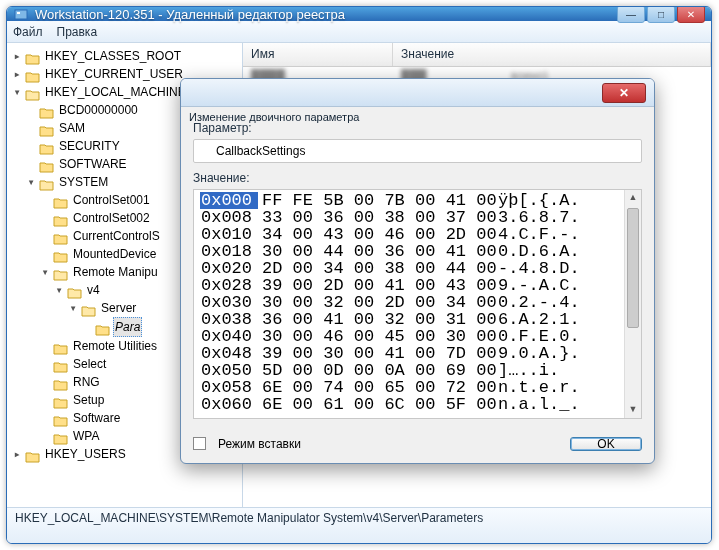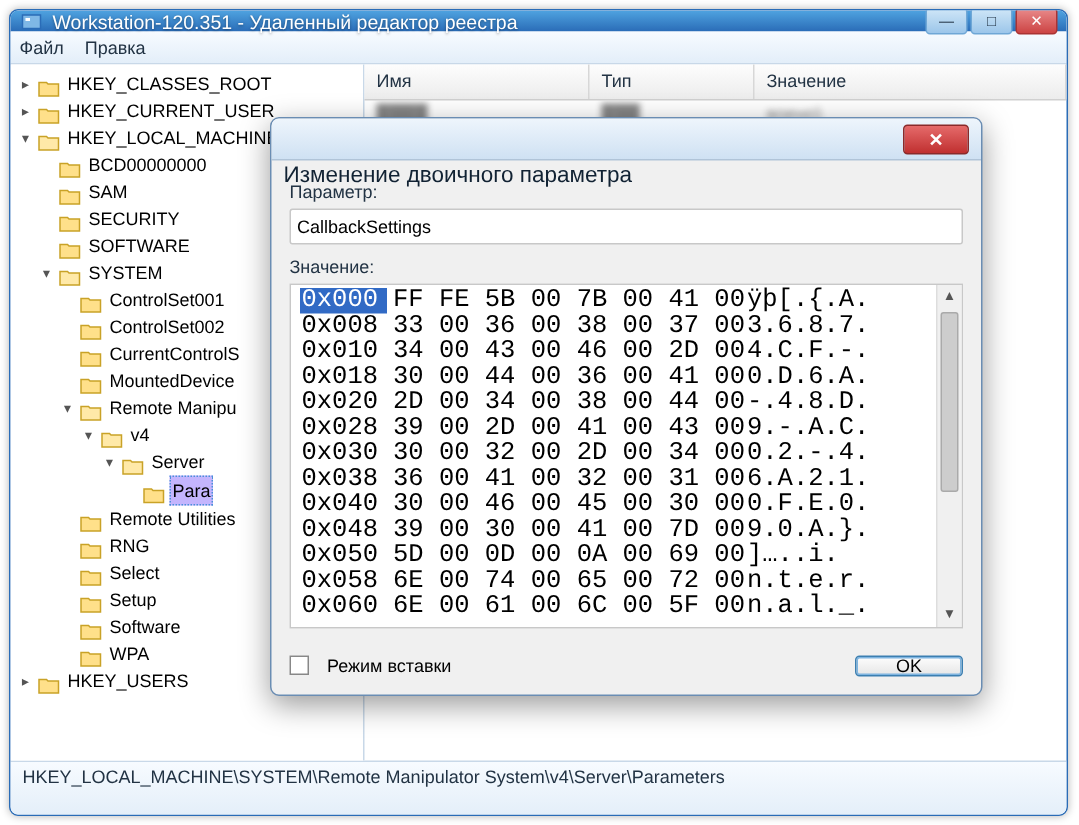--- a/index.html
+++ b/index.html
@@ -15,36 +15,36 @@
 .content { display: flex; height: calc(100% - 28px - 22px - 22px); }
 .tree { width: 236px; border-right: 1px solid #c8d8e8; overflow: auto; background: #fff; padding: 4px 2px; }
 .tree ul { list-style: none; padding-left: 14px; }
 .tree > ul { padding-left: 2px; }
 .tree li { white-space: nowrap; line-height: 18px; }
 .tree .row { display: flex; align-items: center; gap: 2px; }
 .tree .tw { width: 12px; text-align: center; color: #555; cursor: pointer; font-family: monospace; }
 .tree .fld { width: 16px; height: 14px; display: inline-block; }
 .tree .fld svg { vertical-align: middle; }
 .tree .lbl { padding: 0 2px; }
-.tree .sel > .row .lbl { background: #c4b5fd; border: 1px dotted #4a90d9; padding: 0 1px; }
+.tree .sel > .row .lbl { background: #e5e5e5; border: 1px dotted #4a90d9; padding: 0 1px; font-style: italic; }
 .listpane { flex: 1; display: flex; flex-direction: column; }
 .listhdr { height: 24px; background: linear-gradient(#fdfdfd,#ececec); border-bottom: 1px solid #d0d0d0; display: flex; }
 .listhdr .col { border-right: 1px solid #d7d7d7; padding: 4px 8px; color: #234; }
 .listbody { flex: 1; position: relative; overflow: hidden; }
 .blurrow { display: flex; height: 18px; align-items: center; filter: blur(2px); opacity: 0.6; }
 .blurrow .c { padding: 0 8px; color: #333; }
 .statusbar { height: 38px; background: linear-gradient(#f7fbff,#e3eef9); border-top: 1px solid #c8d8e8; padding: 3px 8px; color: #234; }
 
 .dialog { position: absolute; left: 180px; top: 78px; width: 475px; background: #f0f0f0; border: 1px solid #6a8db3; border-radius: 6px; box-shadow: 0 6px 20px rgba(0,0,0,0.4); overflow: hidden; }
 .dlg-title { height: 28px; background: linear-gradient(#eef5fc,#cfe1f3); display: flex; align-items: center; padding: 0 8px; border-bottom: 1px solid #b0c4d8; }
-.dlg-title .t { flex: 1; color: #123; font-size: 15px; margin-top: 48px; }
+.dlg-title .t { flex: 1; color: #123; font-size: 11px; margin-top: 48px; }
 .dlg-close { width: 44px; height: 20px; background: linear-gradient(#e56a6a,#c03030); border: 1px solid #8a2a2a; border-radius: 3px; color: #fff; display: flex; align-items: center; justify-content: center; font-weight: bold; }
 .dlg-body { padding: 10px 12px; }
 .dlg-lbl { color: #234; margin: 4px 0; }
-.dlg-ro { background: #fff; border: 1px solid #c8c8c8; padding: 4px 4px; border-radius: 2px; margin-bottom: 8px; }
+.dlg-ro { background: #fff; border: 1px solid #c8c8c8; padding: 4px 22px; border-radius: 2px; margin-bottom: 8px; }
 .hexwrap { border: 1px solid #c8c8c8; background: #fff; height: 230px; display: flex; }
 .hexarea { flex: 1; overflow: hidden; font-family: "Courier New", monospace; font-size: 17px; line-height: 17px; padding: 2px 6px; white-space: pre; }
 .hexsb { width: 17px; background: #f0f0f0; border-left: 1px solid #ddd; position: relative; }
 .hexsb .thumb { position: absolute; top: 18px; left: 2px; width: 12px; height: 120px; background: #cdcdcd; border: 1px solid #aaa; border-radius: 2px; }
 .hexsb .arr { position: absolute; left: 3px; width: 10px; height: 12px; font-size: 9px; text-align: center; color: #555; }
 .hexrow { display: flex; }
 .hexoff { width: 58px; text-align: right; padding-right: 6px; }
 .hexoff.sel { background: #316ac5; color: #fff; }
 .hexbytes { width: 230px; padding-left: 4px; }
 .hexascii { padding-left: 10px; }
@@ -237,30 +237,30 @@
                         </svg></span>
                       <span class="lbl">Remote Utilities</span>
                     </div>
                   </li>
                   <li class="">
                     <div class="row">
                       <span class="tw"></span>
                       <span class="fld"><svg width="16" height="14">
                           <path d="M1 3h5l1 1h7v8H1z" fill="#ffe08a" stroke="#c9a227"></path>
                         </svg></span>
+                      <span class="lbl">Select</span>
+                    </div>
+                  </li>
+                  <li class="">
+                    <div class="row">
+                      <span class="tw"></span>
+                      <span class="fld"><svg width="16" height="14">
+                          <path d="M1 3h5l1 1h7v8H1z" fill="#ffe08a" stroke="#c9a227"></path>
+                        </svg></span>
                       <span class="lbl">RNG</span>
-                    </div>
-                  </li>
-                  <li class="">
-                    <div class="row">
-                      <span class="tw"></span>
-                      <span class="fld"><svg width="16" height="14">
-                          <path d="M1 3h5l1 1h7v8H1z" fill="#ffe08a" stroke="#c9a227"></path>
-                        </svg></span>
-                      <span class="lbl">Select</span>
                     </div>
                   </li>
                   <li class="">
                     <div class="row">
                       <span class="tw"></span>
                       <span class="fld"><svg width="16" height="14">
                           <path d="M1 3h5l1 1h7v8H1z" fill="#ffe08a" stroke="#c9a227"></path>
                         </svg></span>
                       <span class="lbl">Setup</span>
                     </div>
@@ -294,21 +294,20 @@
                   <path d="M1 3h5l1 1h7v8H1z" fill="#ffe08a" stroke="#c9a227"></path>
                 </svg></span>
               <span class="lbl">HKEY_USERS</span>
             </div>
           </li>
         </ul>
       </div>
     <div class="listpane">
       <div class="listhdr">
         <div class="col" style="width:150px">Имя</div>
-        <div class="col" style="width:110px">Тип</div>
         <div class="col" style="flex:1">Значение</div>
       </div>
       <div class="listbody" id="listbody">
           <div class="blurrow">
             <div class="c" style="width:150px">████</div>
             <div class="c" style="width:110px">███</div>
             <div class="c" style="flex:1;filter:none;">воено)</div>
           </div>
           <div class="blurrow">
             <div class="c" style="width:150px">████████</div>

